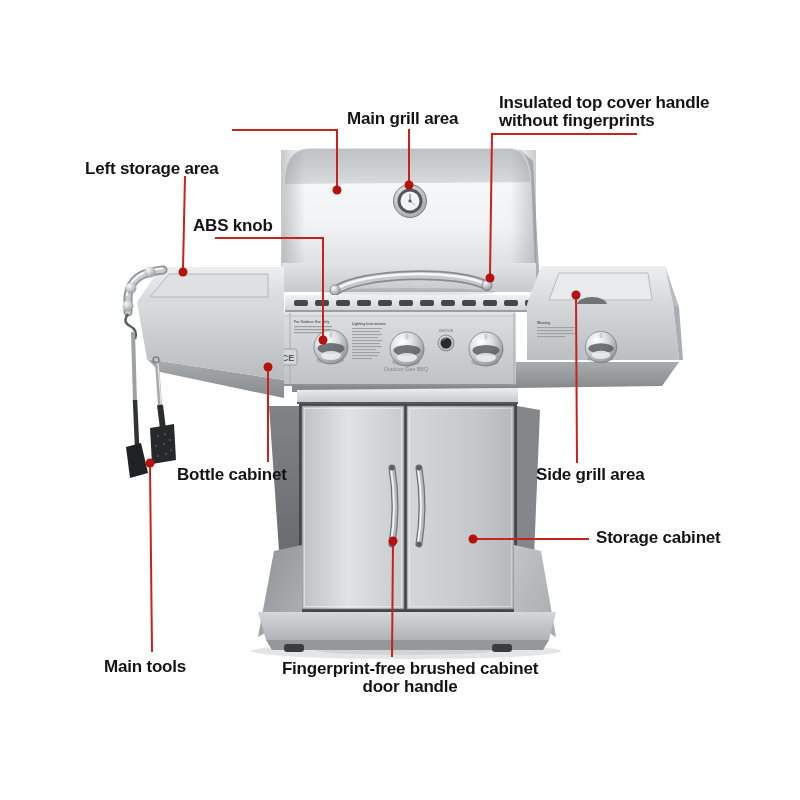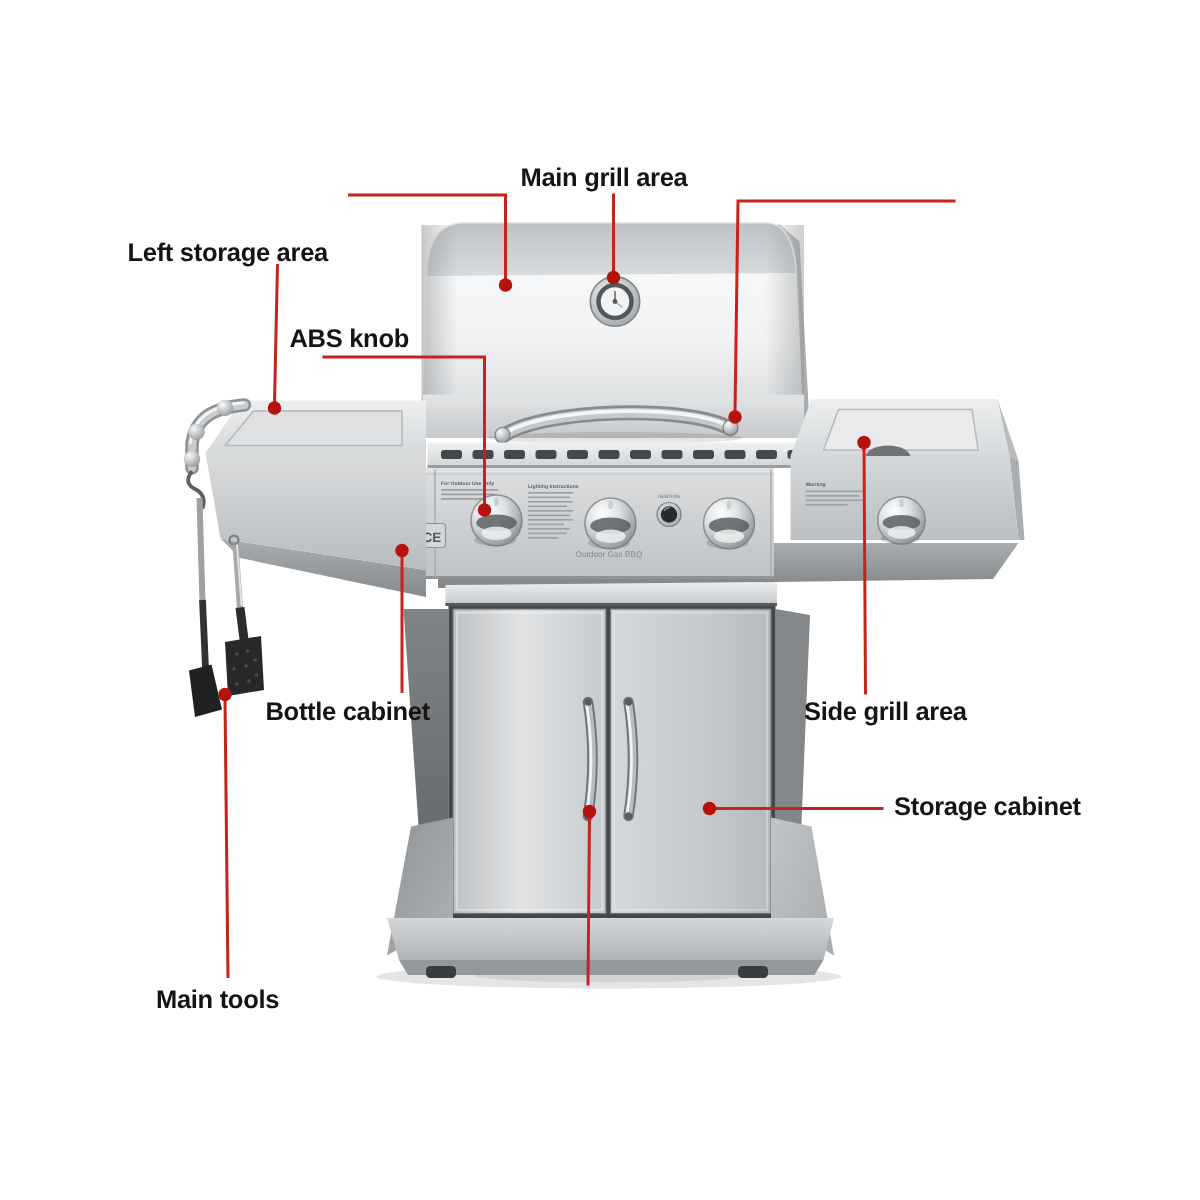--- a/index.html
+++ b/index.html
@@ -350,22 +350,28 @@
     <circle cx="323" cy="340" r="4.5"></circle>
     <circle cx="268" cy="367" r="4.5"></circle>
     <circle cx="576" cy="295" r="4.5"></circle>
     <circle cx="473" cy="539" r="4.5"></circle>
     <circle cx="150" cy="463" r="4.5"></circle>
     <circle cx="393" cy="541" r="4.5"></circle>
   </g>
 </svg>
 
 <div class="callout" style="left:347px;top:110px">Main grill area</div>
+<div class="callout" style="left:499px;top:94px">
+  <span class="cl">Insulated top cover handle</span>
+  <span class="cl">without fingerprints</span>
+</div>
 <div class="callout" style="left:85px;top:160px">Left storage area</div>
 <div class="callout" style="left:193px;top:217px">ABS knob</div>
 <div class="callout" style="left:177px;top:466px">Bottle cabinet</div>
 <div class="callout" style="left:536px;top:466px">Side grill area</div>
 <div class="callout" style="left:596px;top:529px">Storage cabinet</div>
 <div class="callout" style="left:104px;top:658px">Main tools</div>
 <div class="callout center" style="left:250px;top:660px;width:320px">
+  <span class="cl">Fingerprint-free brushed cabinet</span>
+  <span class="cl">door handle</span>
 </div>
 
 </div>
 
 </body></html>

